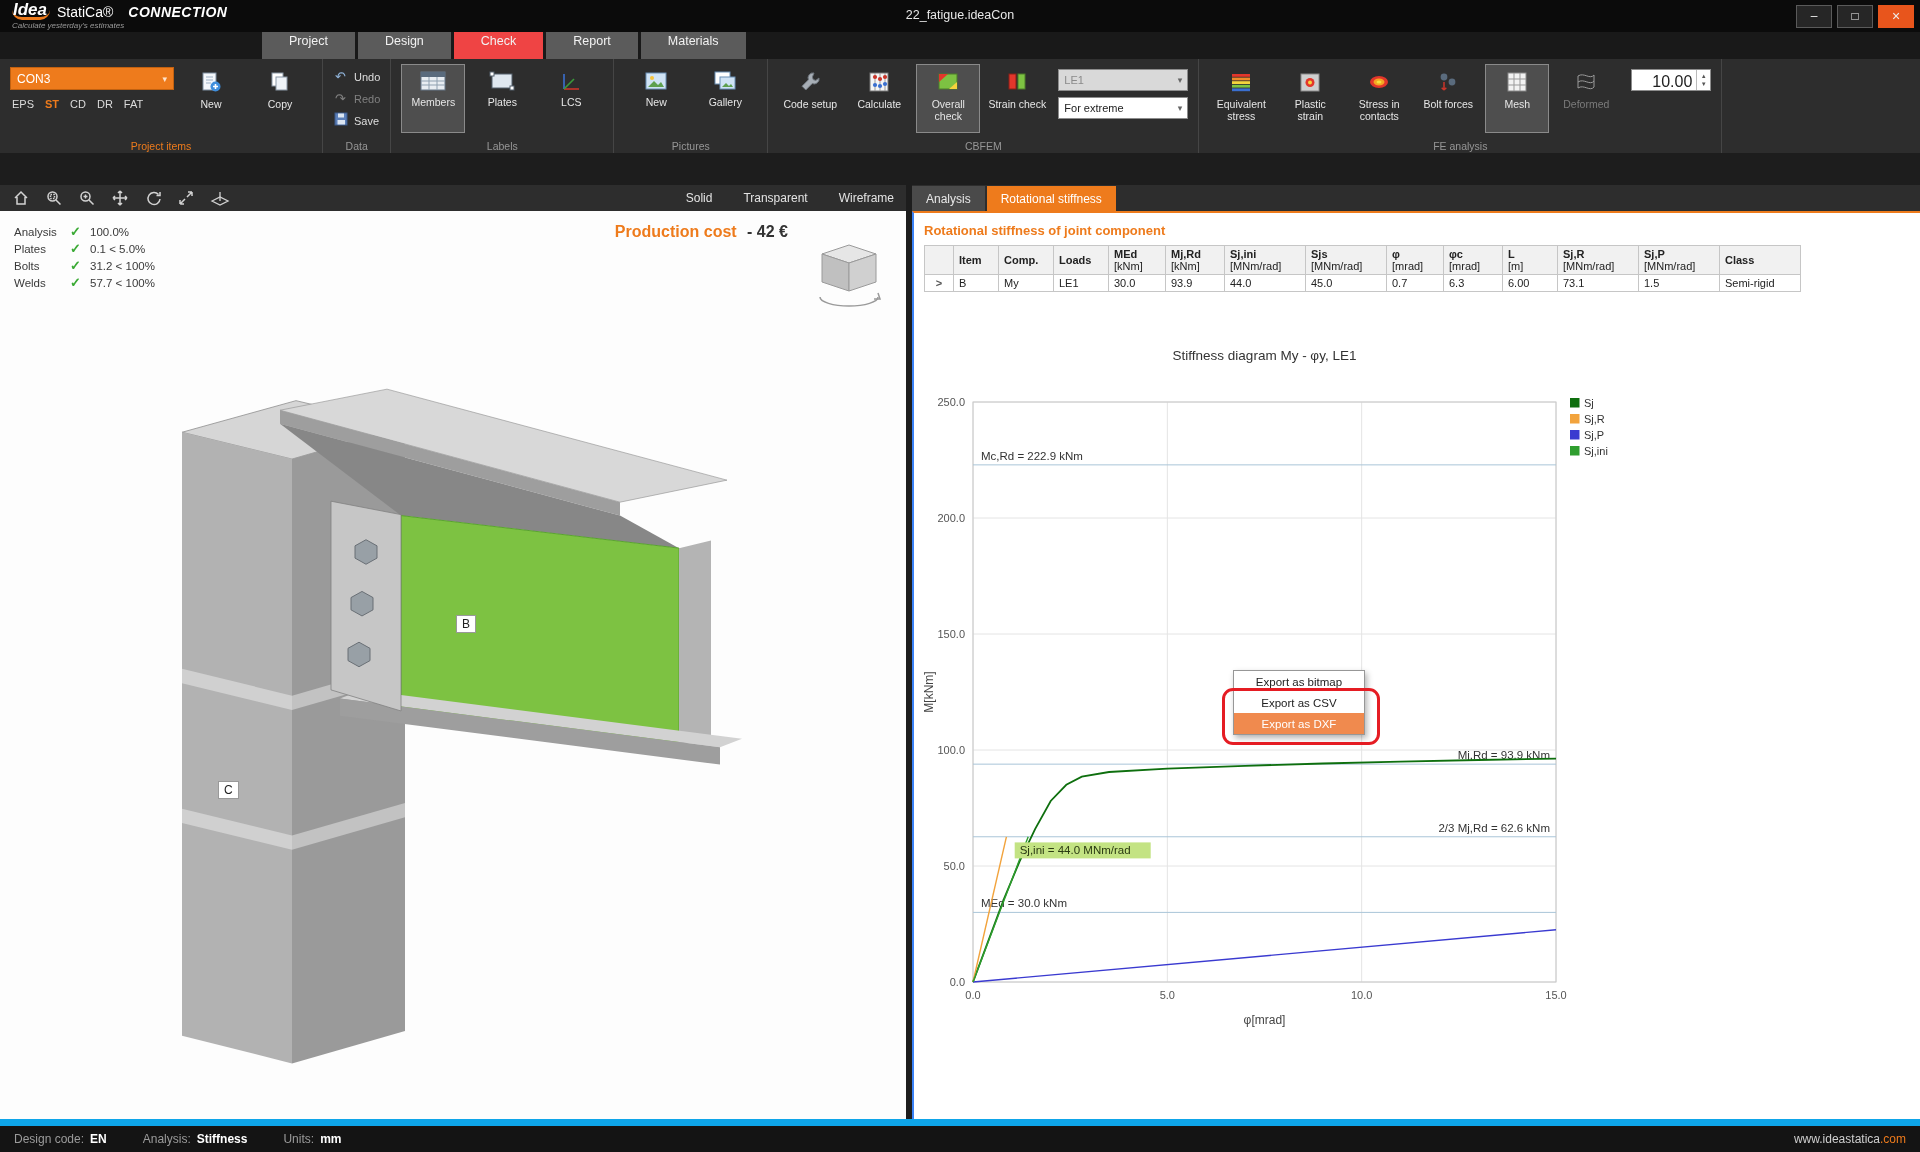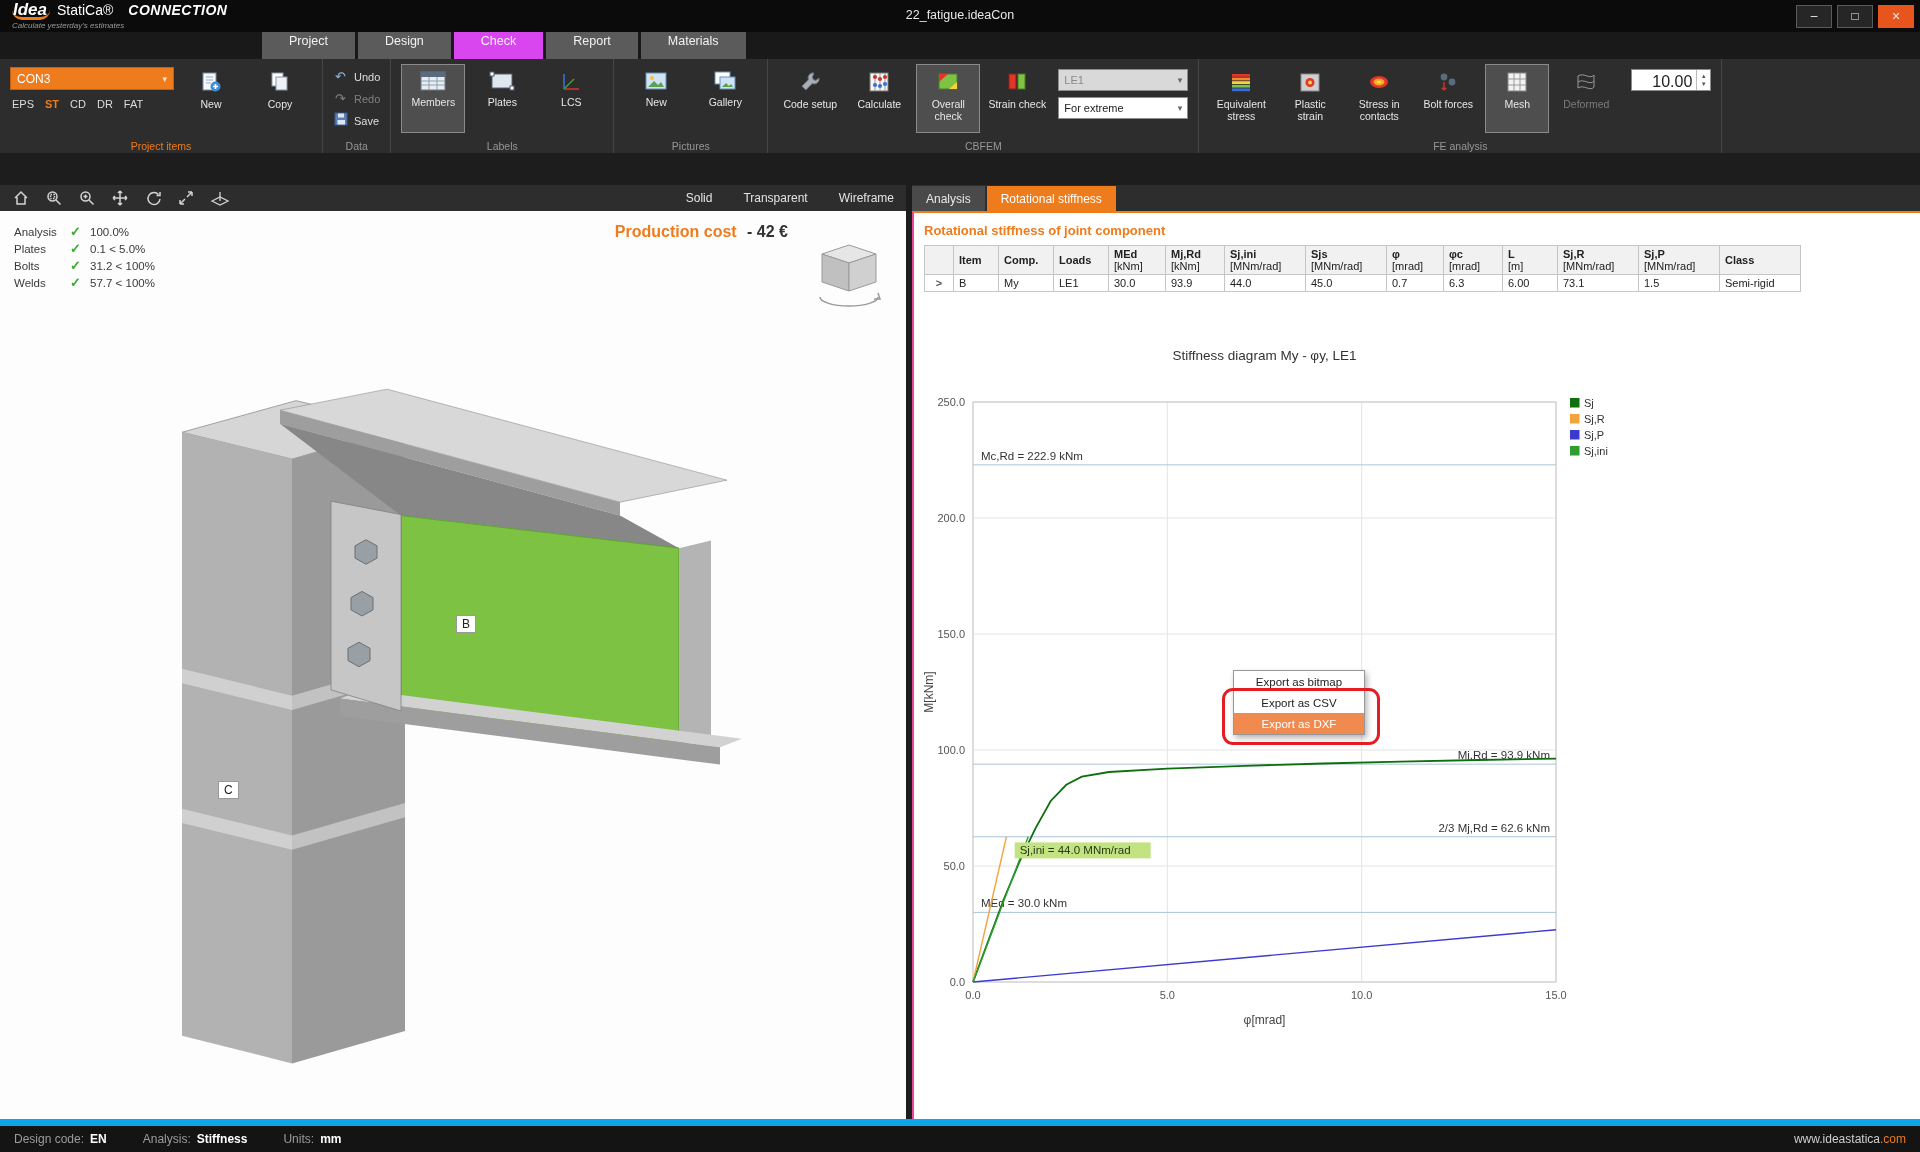--- a/index.html
+++ b/index.html
@@ -1,34 +1,34 @@
 <!DOCTYPE html>
 <html><head>
 <meta charset="utf-8">
 <style>
   html,body{margin:0;padding:0;background:#1d1d1d;font-family:"Liberation Sans",sans-serif;}
   .app{width:1920px;height:1152px;display:flex;flex-direction:column;overflow:hidden;position:relative;}
 
   
   .titlebar{height:32px;flex:0 0 32px;background:#0b0b0b;display:flex;align-items:center;position:relative;color:#fff;}
   .logo{display:flex;flex-direction:column;padding-left:12px;}
-  .logo-line{display:flex;align-items:flex-start;gap:7px;}
+  .logo-line{display:flex;align-items:flex-end;gap:7px;}
   .logo-idea{font-size:17px;font-weight:bold;font-style:italic;color:#fff;border-bottom:3px solid #ee7b1c;border-radius:0 0 10px 10px;padding:0 3px 0 1px;line-height:15px;}
   .logo-statica{font-size:14px;color:#fff;}
   .logo-app{font-size:14px;font-weight:bold;font-style:italic;letter-spacing:.5px;margin-left:8px;color:#fff;}
   .tagline{font-size:8px;font-style:italic;color:#9a9a9a;margin-top:1px;}
   .doc-title{position:absolute;left:50%;transform:translateX(-50%);top:8px;font-size:12.5px;color:#e8e8e8;}
   .win-controls{margin-left:auto;display:flex;gap:5px;padding-right:6px;}
   .win-btn{width:34px;height:21px;background:#262626;border:1px solid #5a5a5a;color:#eee;font-size:12px;display:flex;align-items:center;justify-content:center;cursor:pointer;}
   .win-btn.close{background:#e8551c;border-color:#e8551c;font-size:14px;}
 
   
   .tabrow{height:27px;flex:0 0 27px;background:#191919;display:flex;align-items:flex-end;gap:3px;padding-left:262px;}
   .tab{height:36px;display:flex;align-items:center;padding:0 27px;background:#5b5b5b;color:#f2f2f2;font-size:12.5px;cursor:pointer;}
-  .tab.active{background:#d946ef;}
+  .tab.active{background:#ef4444;}
 
   
   .ribbon{height:94px;flex:0 0 94px;background:#2d2d2d;display:flex;align-items:stretch;}
   .rgroup{position:relative;border-right:1px solid #454545;padding:5px 10px 15px;display:flex;align-items:flex-start;gap:5px;}
   .rgroup-label{position:absolute;bottom:1px;left:0;right:0;text-align:center;font-size:10.5px;color:#969696;}
   .rgroup-label.accent{color:#ee7b1c;}
   .rtile{width:58px;min-height:60px;display:flex;flex-direction:column;align-items:center;gap:4px;padding:5px 2px 2px;color:#e6e6e6;font-size:10.5px;text-align:center;line-height:1.15;border:1px solid transparent;cursor:pointer;}
   .rtile.selected{background:#4e4e4e;border-color:#8a8a8a;}
   .rtile.disabled{color:#7b7b7b;cursor:default;}
   .rtile svg{display:block;}
@@ -71,21 +71,21 @@
   .navcube{position:absolute;right:14px;top:24px;}
   .badge{position:absolute;background:#fff;border:1px solid #999;color:#222;font-size:12px;padding:0 5px;line-height:16px;}
   .badge-b{left:456px;top:404px;}
   .badge-c{left:218px;top:570px;}
   .divider{width:6px;flex:0 0 6px;background:#1d1d1d;}
 
   .right-pane{flex:1;display:flex;flex-direction:column;background:#1d1d1d;min-width:0;}
   .panel-tabs{height:26px;flex:0 0 26px;display:flex;background:#2d2d2d;align-items:flex-end;}
   .ptab{height:25px;padding:0 14px;display:flex;align-items:center;font-size:12px;color:#e8e8e8;background:#4a4a4a;margin-right:2px;cursor:pointer;}
   .ptab.active{background:#ee7b1c;color:#fff;}
-  .panel-body{flex:1;background:#fff;border-top:2px solid #ee7b1c;border-left:2px solid #ec4899;overflow:hidden;position:relative;}
+  .panel-body{flex:1;background:#fff;border-top:2px solid #ee7b1c;border-left:2px solid #3b82f6;overflow:hidden;position:relative;}
   .section-title{color:#ee7b1c;font-weight:bold;font-size:13px;margin:10px 0 7px 10px;}
   .stiff-table{border-collapse:collapse;margin-left:10px;font-size:11px;color:#222;table-layout:fixed;}
   .stiff-table th,.stiff-table td{border:1px solid #c6c6c6;padding:2px 5px;text-align:left;vertical-align:middle;overflow:hidden;white-space:nowrap;}
   .stiff-table th{background:#f1f1f1;font-weight:bold;}
   .th-unit{font-weight:normal;}
   .stiff-table td.expander{text-align:center;color:#555;font-weight:bold;}
 
   .chart-area{position:relative;margin:40px 0 0 4px;width:1010px;}
   .ctx-menu{position:absolute;left:315px;top:338px;width:130px;background:#fff;border:1px solid #979797;box-shadow:2px 3px 6px rgba(0,0,0,.3);z-index:5;}
   .ctx-item{height:21px;display:flex;align-items:center;justify-content:center;font-size:11.5px;color:#222;cursor:pointer;}

